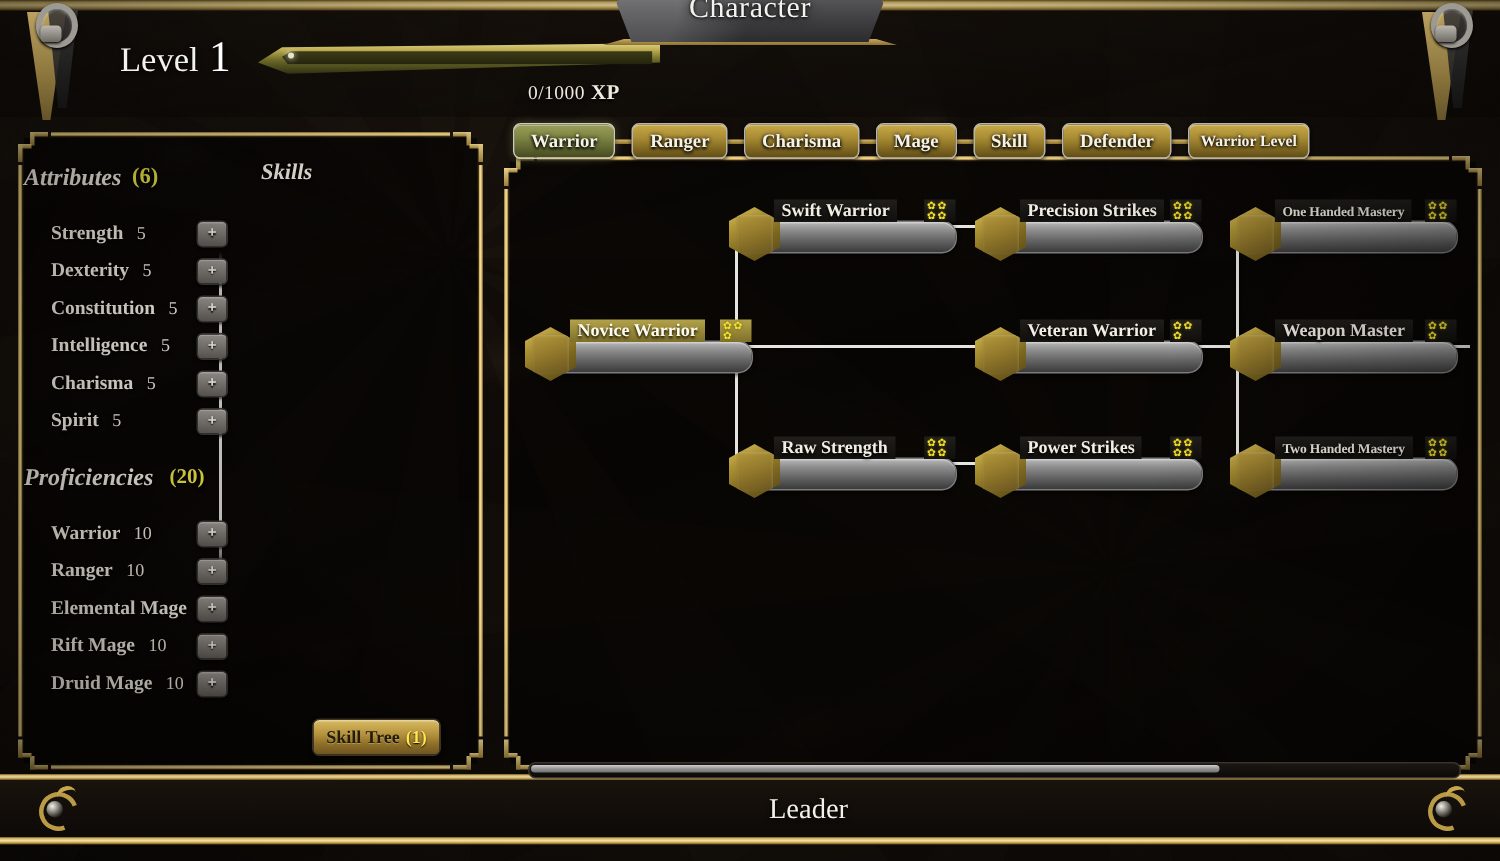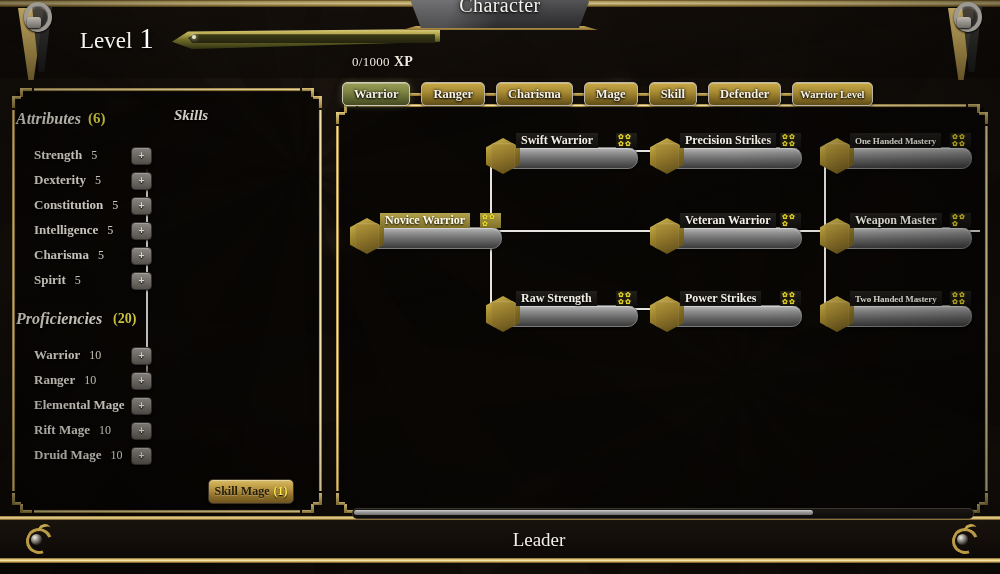--- a/index.html
+++ b/index.html
@@ -373,21 +373,21 @@
       <div class="statrow" style="top: 446px;">
         <span class="statname">Druid Mage</span>
         <span class="statval">10</span>
       </div>
       <div class="plusbtn" style="top: 447px;">
         <b>+</b>
       </div>
     </div>
 
   <div id="skillTreeBtn">
-    <span class="lbl">Skill Mage</span>
+    <span class="lbl">Skill Tree</span>
     <span class="cnt">(1)</span>
   </div>
 
   <div class="panel" id="rightPanel">
     <div class="pbg"></div>
   <div class="fr h goldline" style="left: 22px; top: 0px; width: 608px; height: 3px;"></div>
       <div class="fr h goldline" style="left: 22px; top: 406px; width: 608px; height: 3px;"></div>
       <div class="fr v goldline-v" style="left: 0px; top: 22px; width: 3px; height: 365px;"></div>
       <div class="fr v goldline-v" style="left: 649px; top: 22px; width: 3px; height: 365px;"></div>
       <div class="corner" style="left: 0px; top: 0px;">

